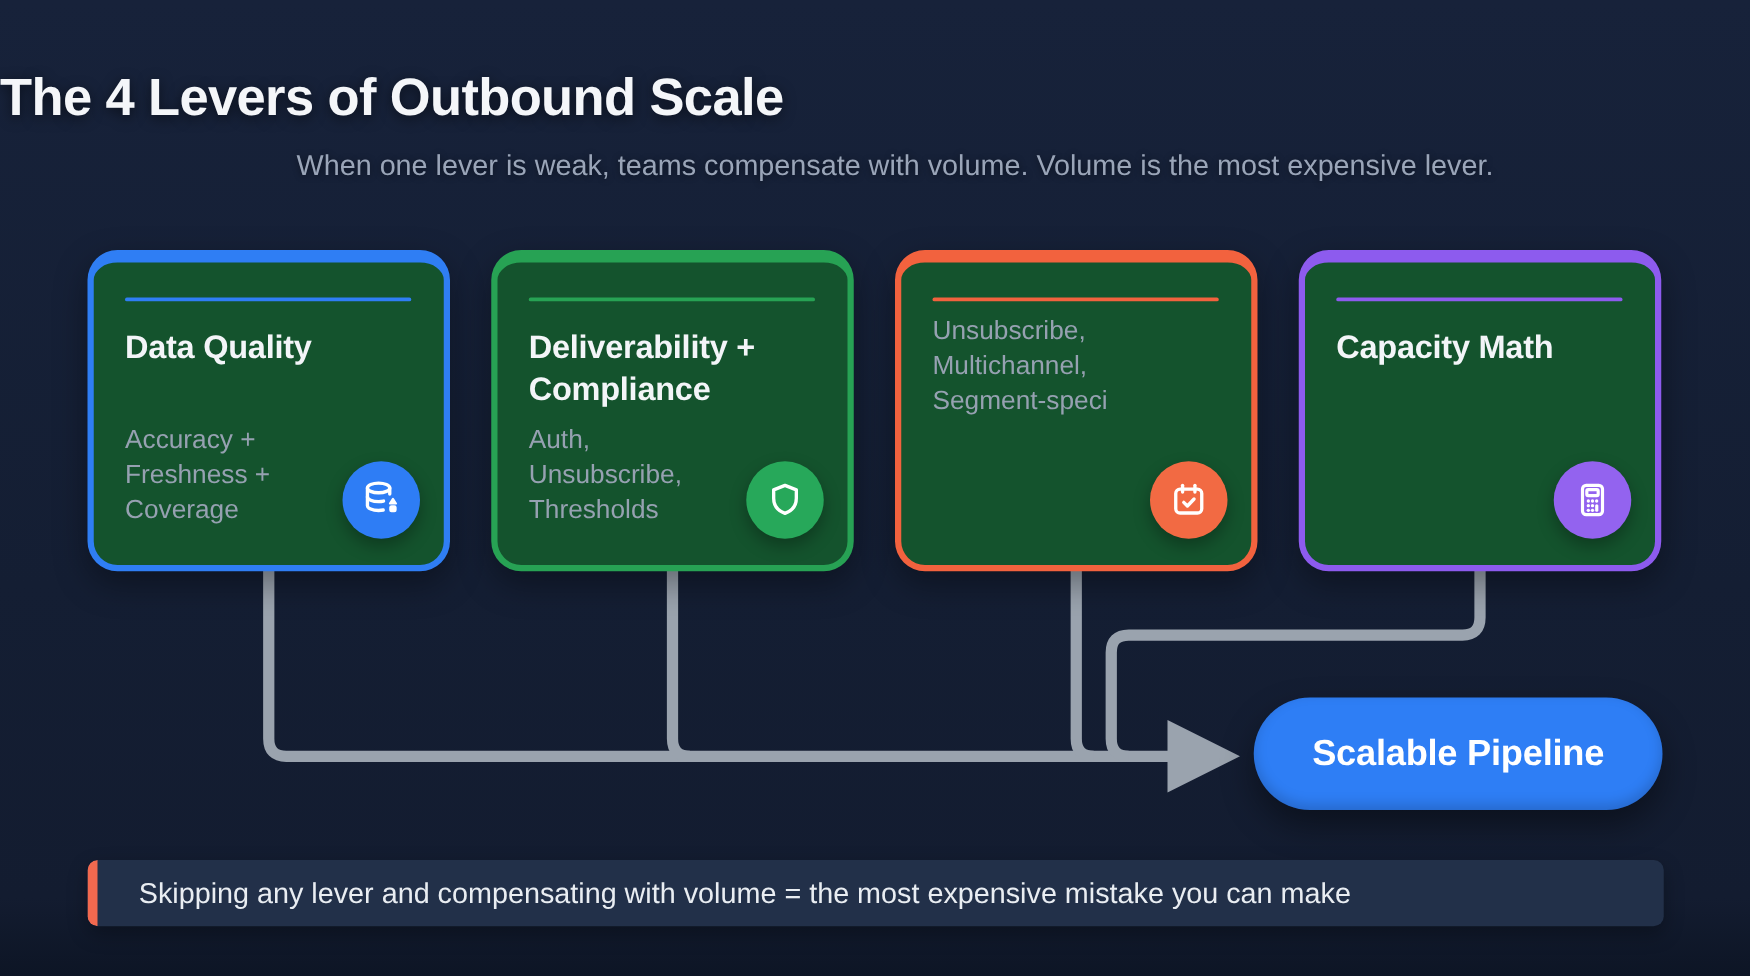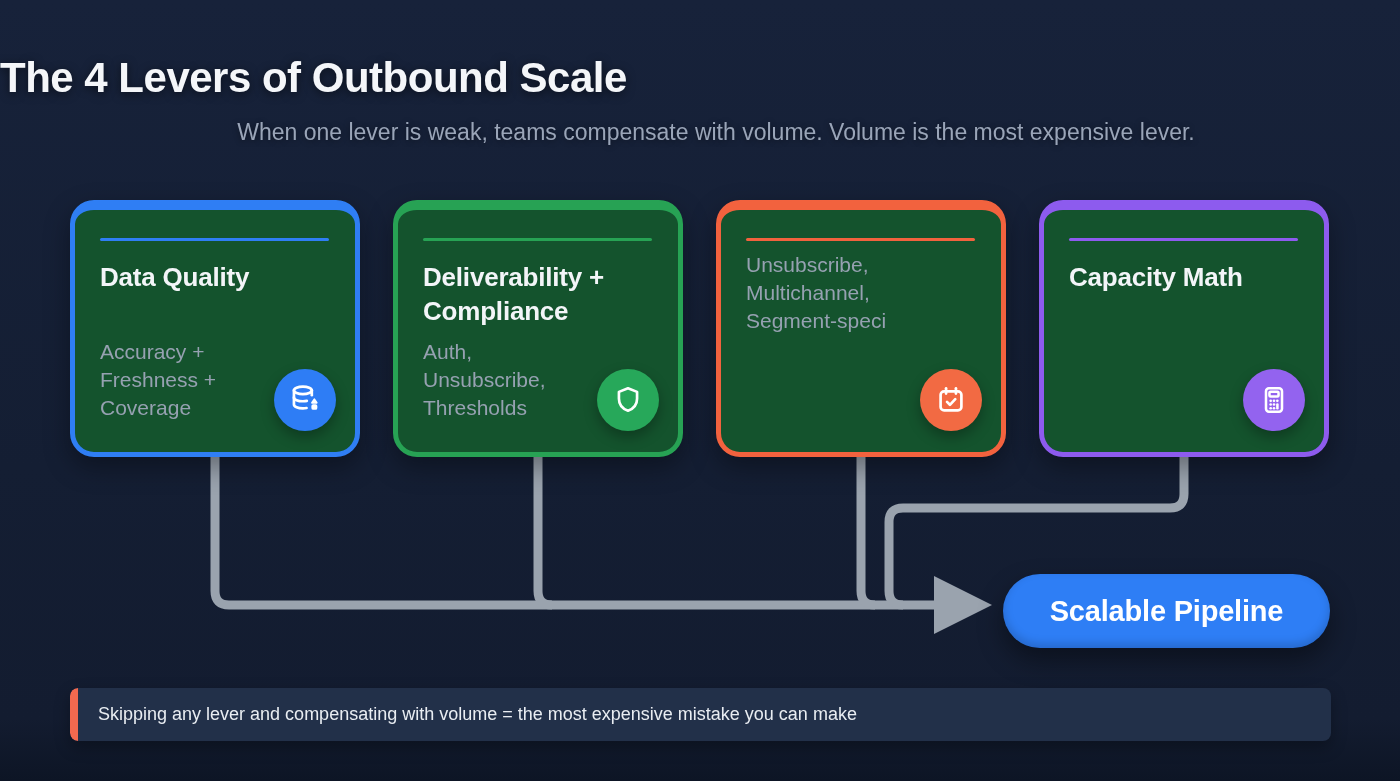--- a/index.html
+++ b/index.html
@@ -55,37 +55,36 @@
     box-shadow:0 6px 14px rgba(0,0,0,.3);
   }
   .icon-circle--blue  {background:#2e7df5;}
   .icon-circle--green {background:#27a85a;}
   .icon-circle--orange{background:#f26a43;}
   .icon-circle--purple{background:#9363ef;}
   .icon-circle svg{display:block;}
 
   
   .pipeline-pill{
-    position:absolute;left:1003px;top:558px;width:327px;height:74px;border-radius:45px;
+    position:absolute;left:1003px;top:558px;width:327px;height:90px;border-radius:45px;
     background:#2e7ef5;z-index:2;display:flex;align-items:center;justify-content:center;
     box-shadow:0 12px 26px rgba(0,0,0,.4), inset 0 -4px 10px rgba(0,0,0,.18);
-    margin-top:16px;
   }
   .pipeline-label{font-size:29px;font-weight:700;color:#ffffff;letter-spacing:-.2px;}
 
   
   .callout{
     position:absolute;left:70px;top:688px;width:1261px;height:53px;
     background:#223049;border-radius:8px;display:flex;align-items:stretch;
     overflow:hidden;z-index:2;box-shadow:0 6px 16px rgba(0,0,0,.3);
   }
   .callout-accent{width:8px;background:#f2694f;flex:0 0 8px;border-radius:8px 0 0 8px;}
   .callout-text{
-    display:flex;align-items:center;padding-left:20px;
-    font-size:18px;color:#e9edf2;
+    display:flex;align-items:center;
+    font-size:23px;color:#e9edf2;margin-left:33px;
   }
 </style>
 </head>
 <body>
 
 <div class="stage">
 
   <div class="main-title">The 4 Levers of Outbound Scale</div>
   <div class="subtitle">When one lever is weak, teams compensate with volume. Volume is the most expensive lever.</div>
 

